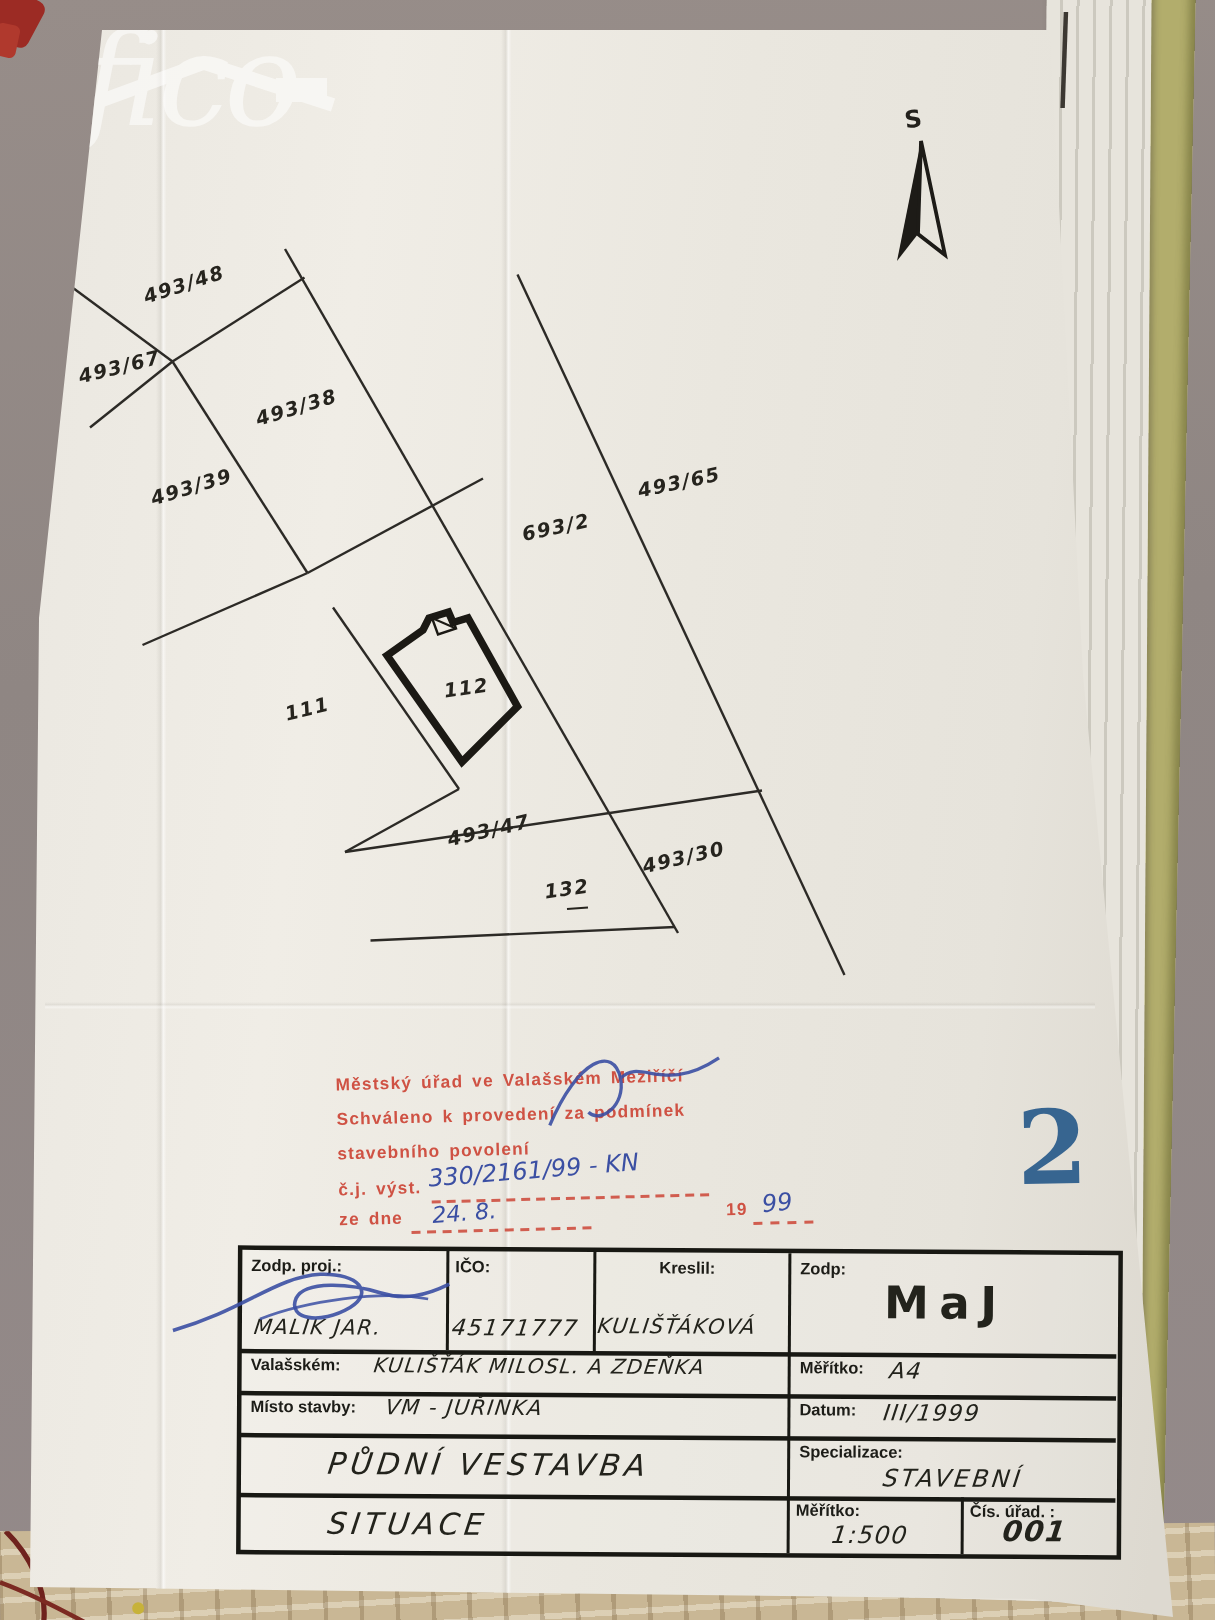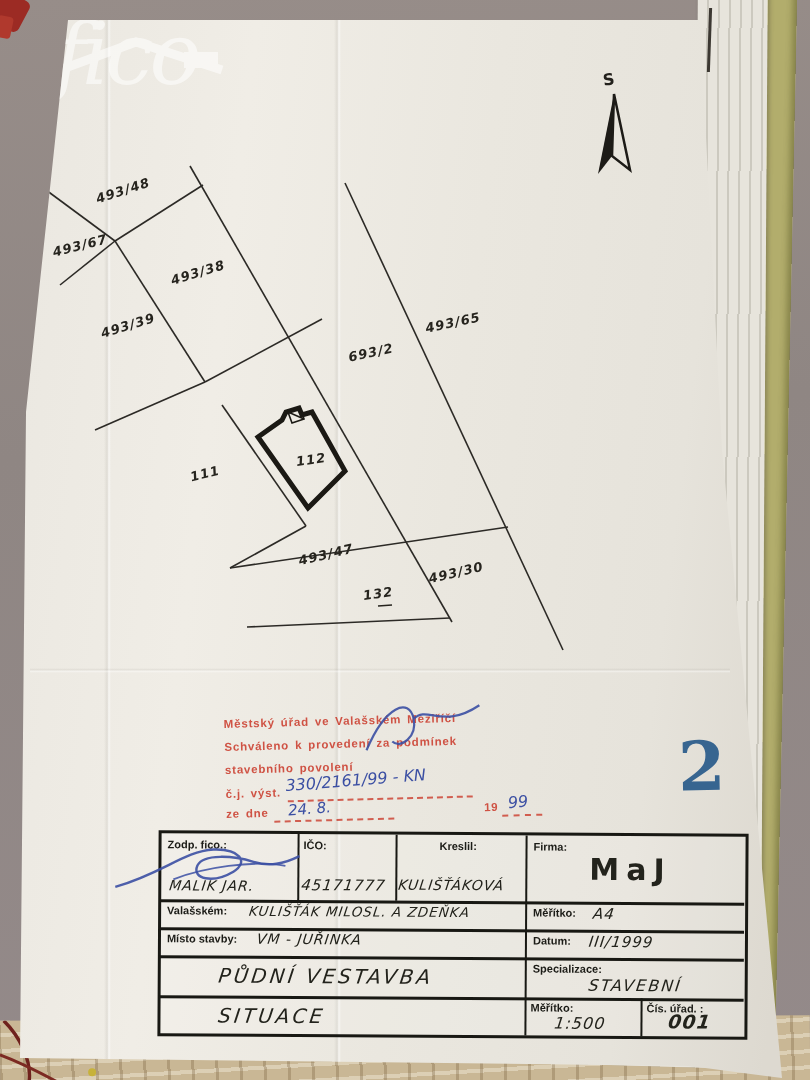--- a/index.html
+++ b/index.html
@@ -181,27 +181,27 @@
   <div class="abs tblock">
     <div class="hl" style="top:66px;"></div>
     <div class="hl" style="top:94px;"></div>
     <div class="hl" style="top:122px;"></div>
     <div class="hl" style="top:162px;"></div>
     <div class="vl" style="left:136px;top:0;height:66px;"></div>
     <div class="vl" style="left:234px;top:0;height:66px;"></div>
     <div class="vl" style="left:364px;top:0;height:200px;"></div>
     <div class="vl" style="left:480px;top:162px;height:38px;"></div>
 
-    <div class="tlabel" style="left:6px;top:5px;">Zodp. fico.:</div>
+    <div class="tlabel" style="left:6px;top:5px;">Zodp. proj.:</div>
     <div class="hw" style="left:8px;top:44px;font-size:14px;">MALIK JAR.</div>
     <div class="tlabel" style="left:142px;top:5px;">IČO:</div>
     <div class="hw" style="left:140px;top:42px;font-size:15px;">45171777</div>
     <div class="tlabel" style="left:240px;top:5px;padding-left:38px;">Kreslil:</div>
     <div class="hw" style="left:237px;top:42px;font-size:14px;">KULIŠŤÁKOVÁ</div>
-    <div class="tlabel" style="left:372px;top:5px;">Firma:</div>
+    <div class="tlabel" style="left:372px;top:5px;">Zodp:</div>
     <div class="hw" style="left:428px;top:16px;font-size:30px;font-style:normal;font-weight:800;letter-spacing:7px;transform:none;">MaJ</div>
 
     <div class="tlabel" style="left:6px;top:71px;">Valašském:</div>
     <div class="hw" style="left:88px;top:69px;font-size:13.5px;">KULIŠŤÁK MILOSL. A ZDEŇKA</div>
     <div class="tlabel" style="left:372px;top:71px;">Měřítko:</div>
     <div class="hw" style="left:432px;top:69px;font-size:15px;">A4</div>
 
     <div class="tlabel" style="left:6px;top:99px;">Místo stavby:</div>
     <div class="hw" style="left:96px;top:97px;font-size:14px;">VM - JUŘINKA</div>
     <div class="tlabel" style="left:372px;top:99px;">Datum:</div>

